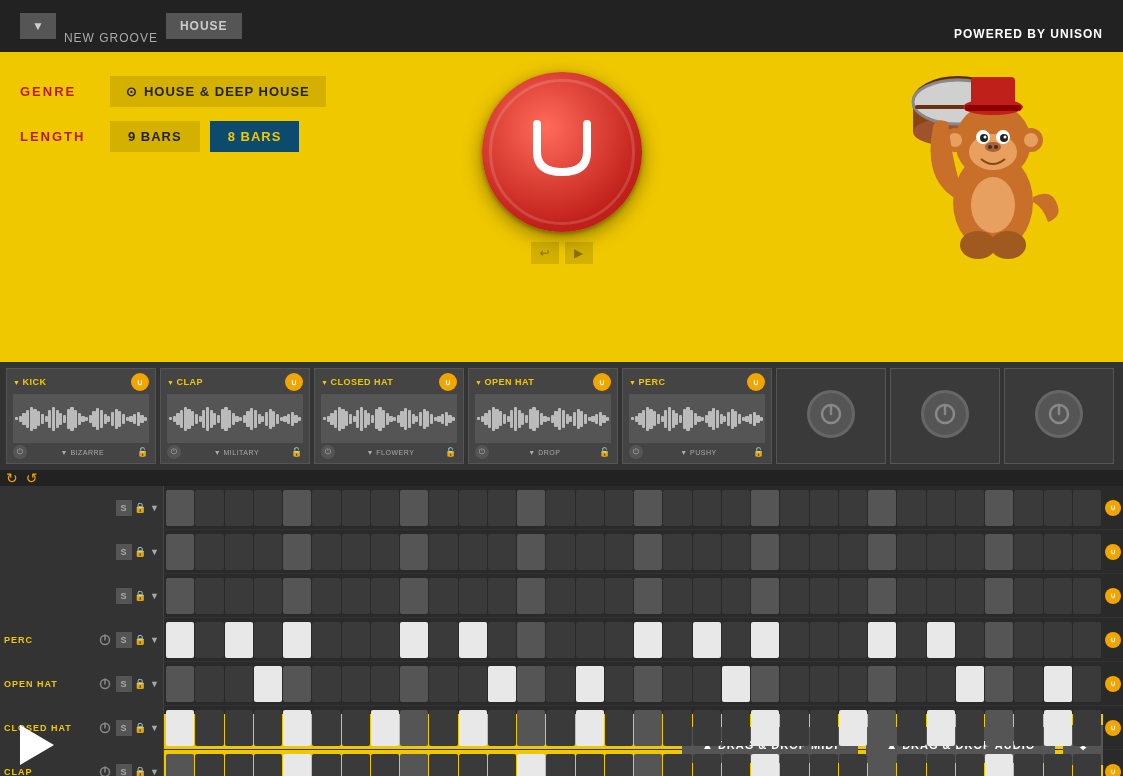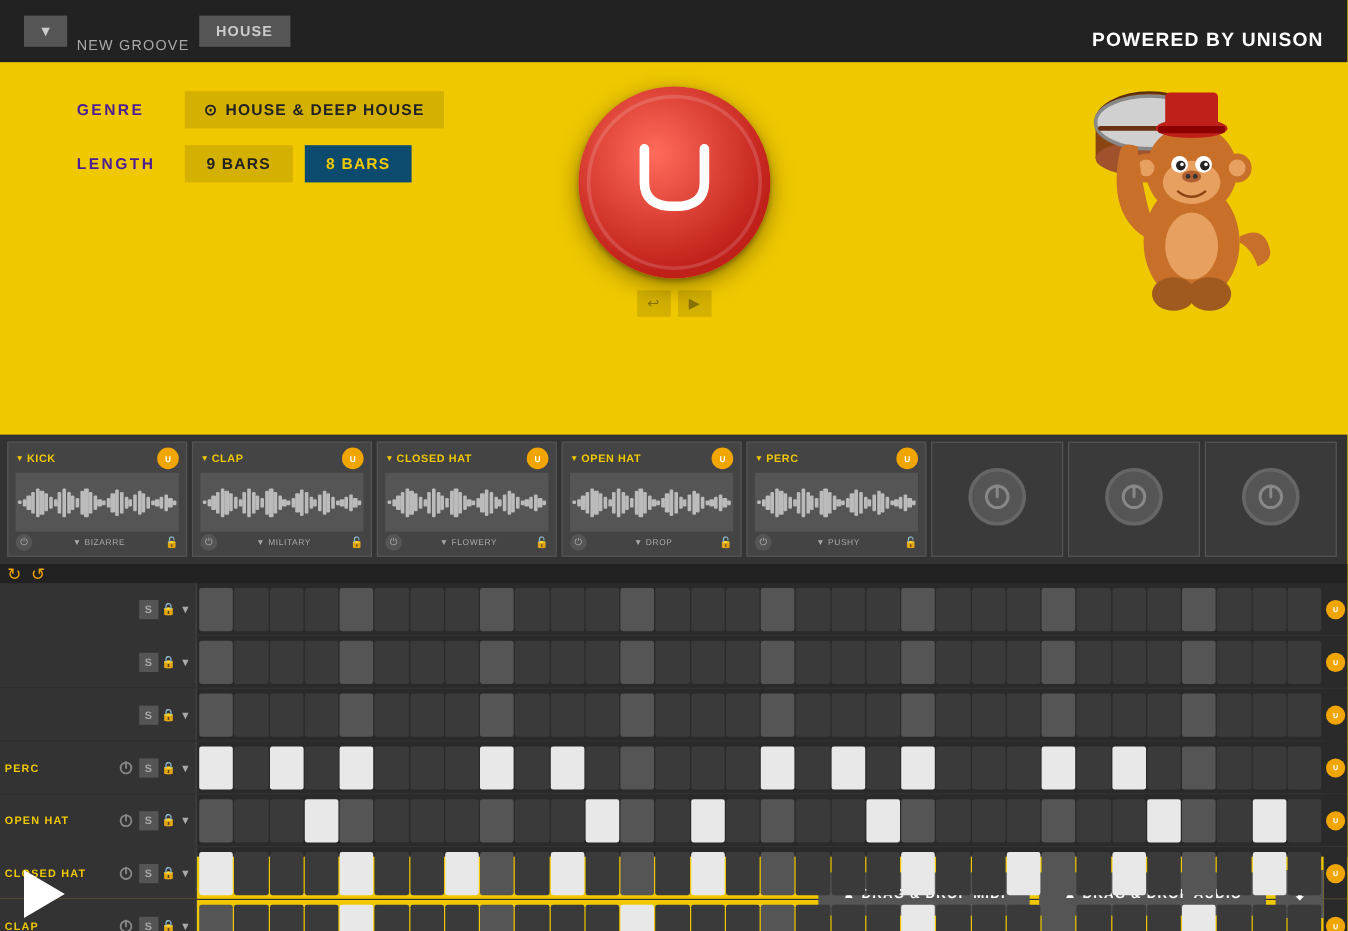--- a/index.html
+++ b/index.html
@@ -65,21 +65,21 @@
       color: #ccc;
       border: none;
       padding: 6px 14px;
       font-size: 12px;
       font-weight: bold;
       cursor: pointer;
       letter-spacing: 1px;
     }
     .powered-by {
       color: #888;
-      font-size: 16px;
+      font-size: 12px;
       letter-spacing: 1px;
       margin-top: 16px;
     }
     .powered-by span {
       color: #fff;
       font-weight: 900;
     }
 
     
     .yellow-section {
@@ -95,27 +95,26 @@
       left: 20px;
       top: 24px;
     }
     .control-row {
       display: flex;
       align-items: center;
       margin-bottom: 14px;
       gap: 10px;
     }
     .control-label {
-      color: #4c1d95;
+      color: #b91c1c;
       font-size: 13px;
       font-weight: 900;
       letter-spacing: 2px;
       width: 80px;
       text-transform: uppercase;
-      margin-left: 44px;
     }
     .genre-btn {
       background: #d4b000;
       color: #222;
       border: none;
       padding: 8px 16px;
       font-size: 13px;
       font-weight: 900;
       cursor: pointer;
       letter-spacing: 1px;

